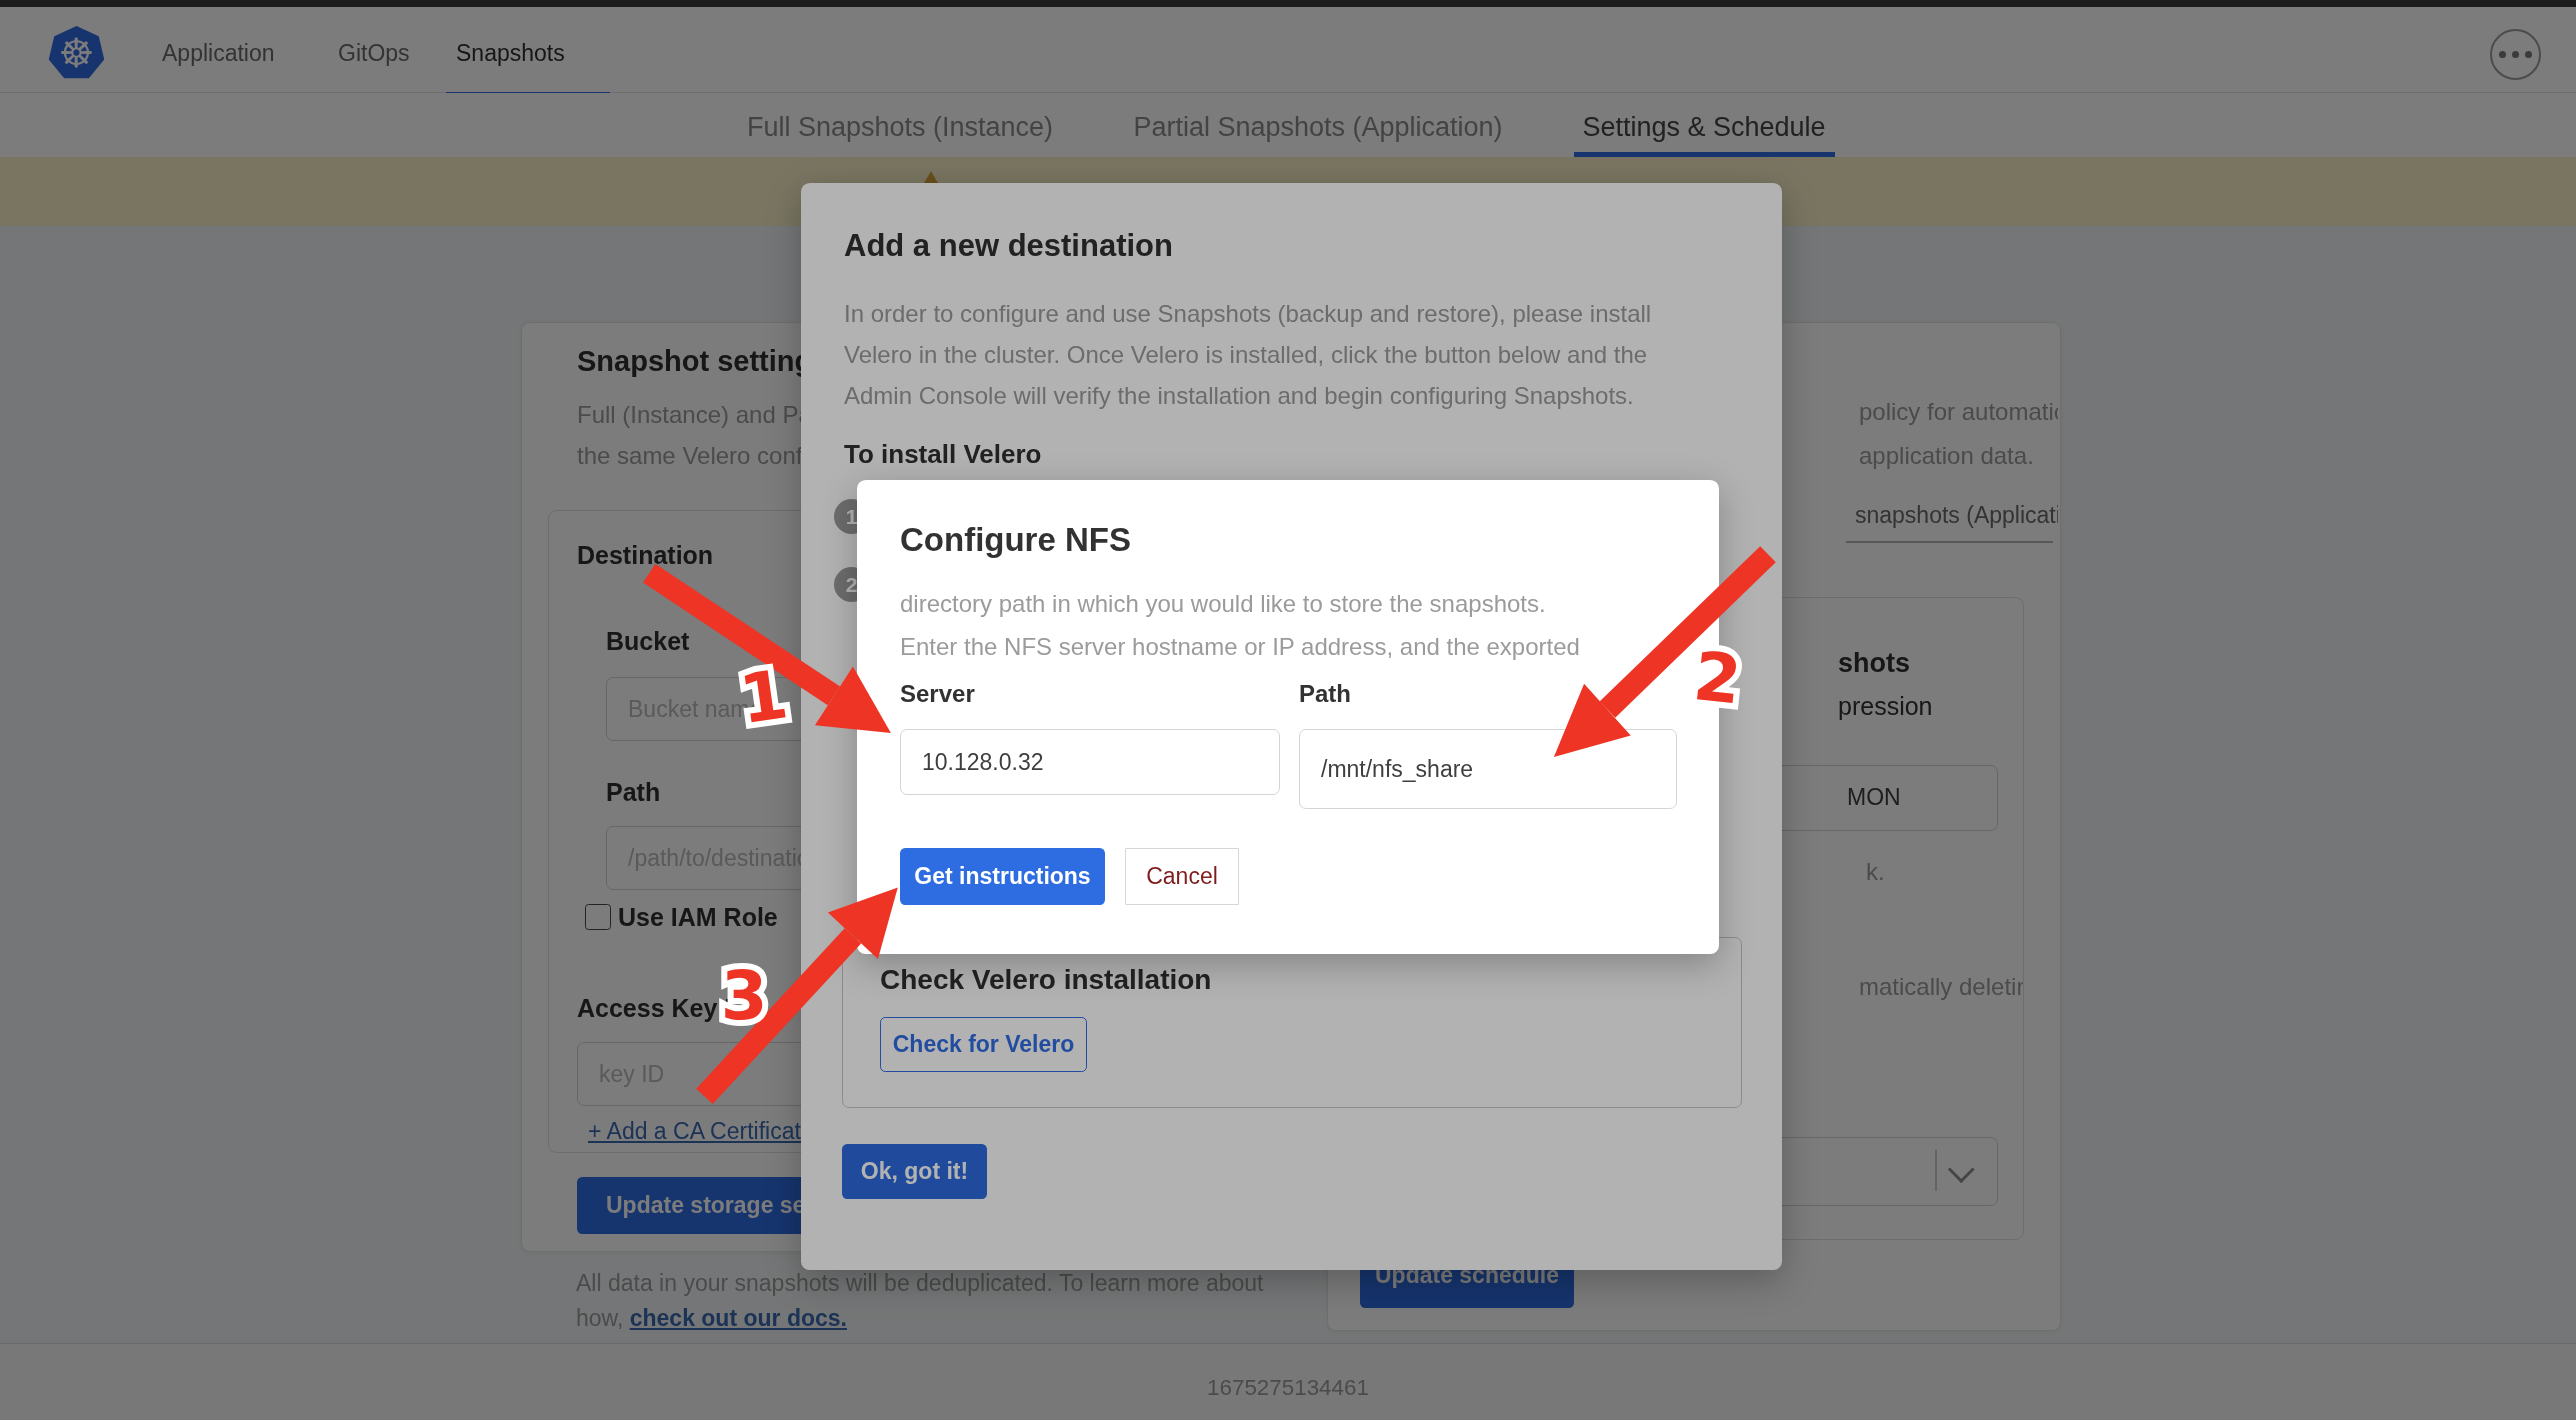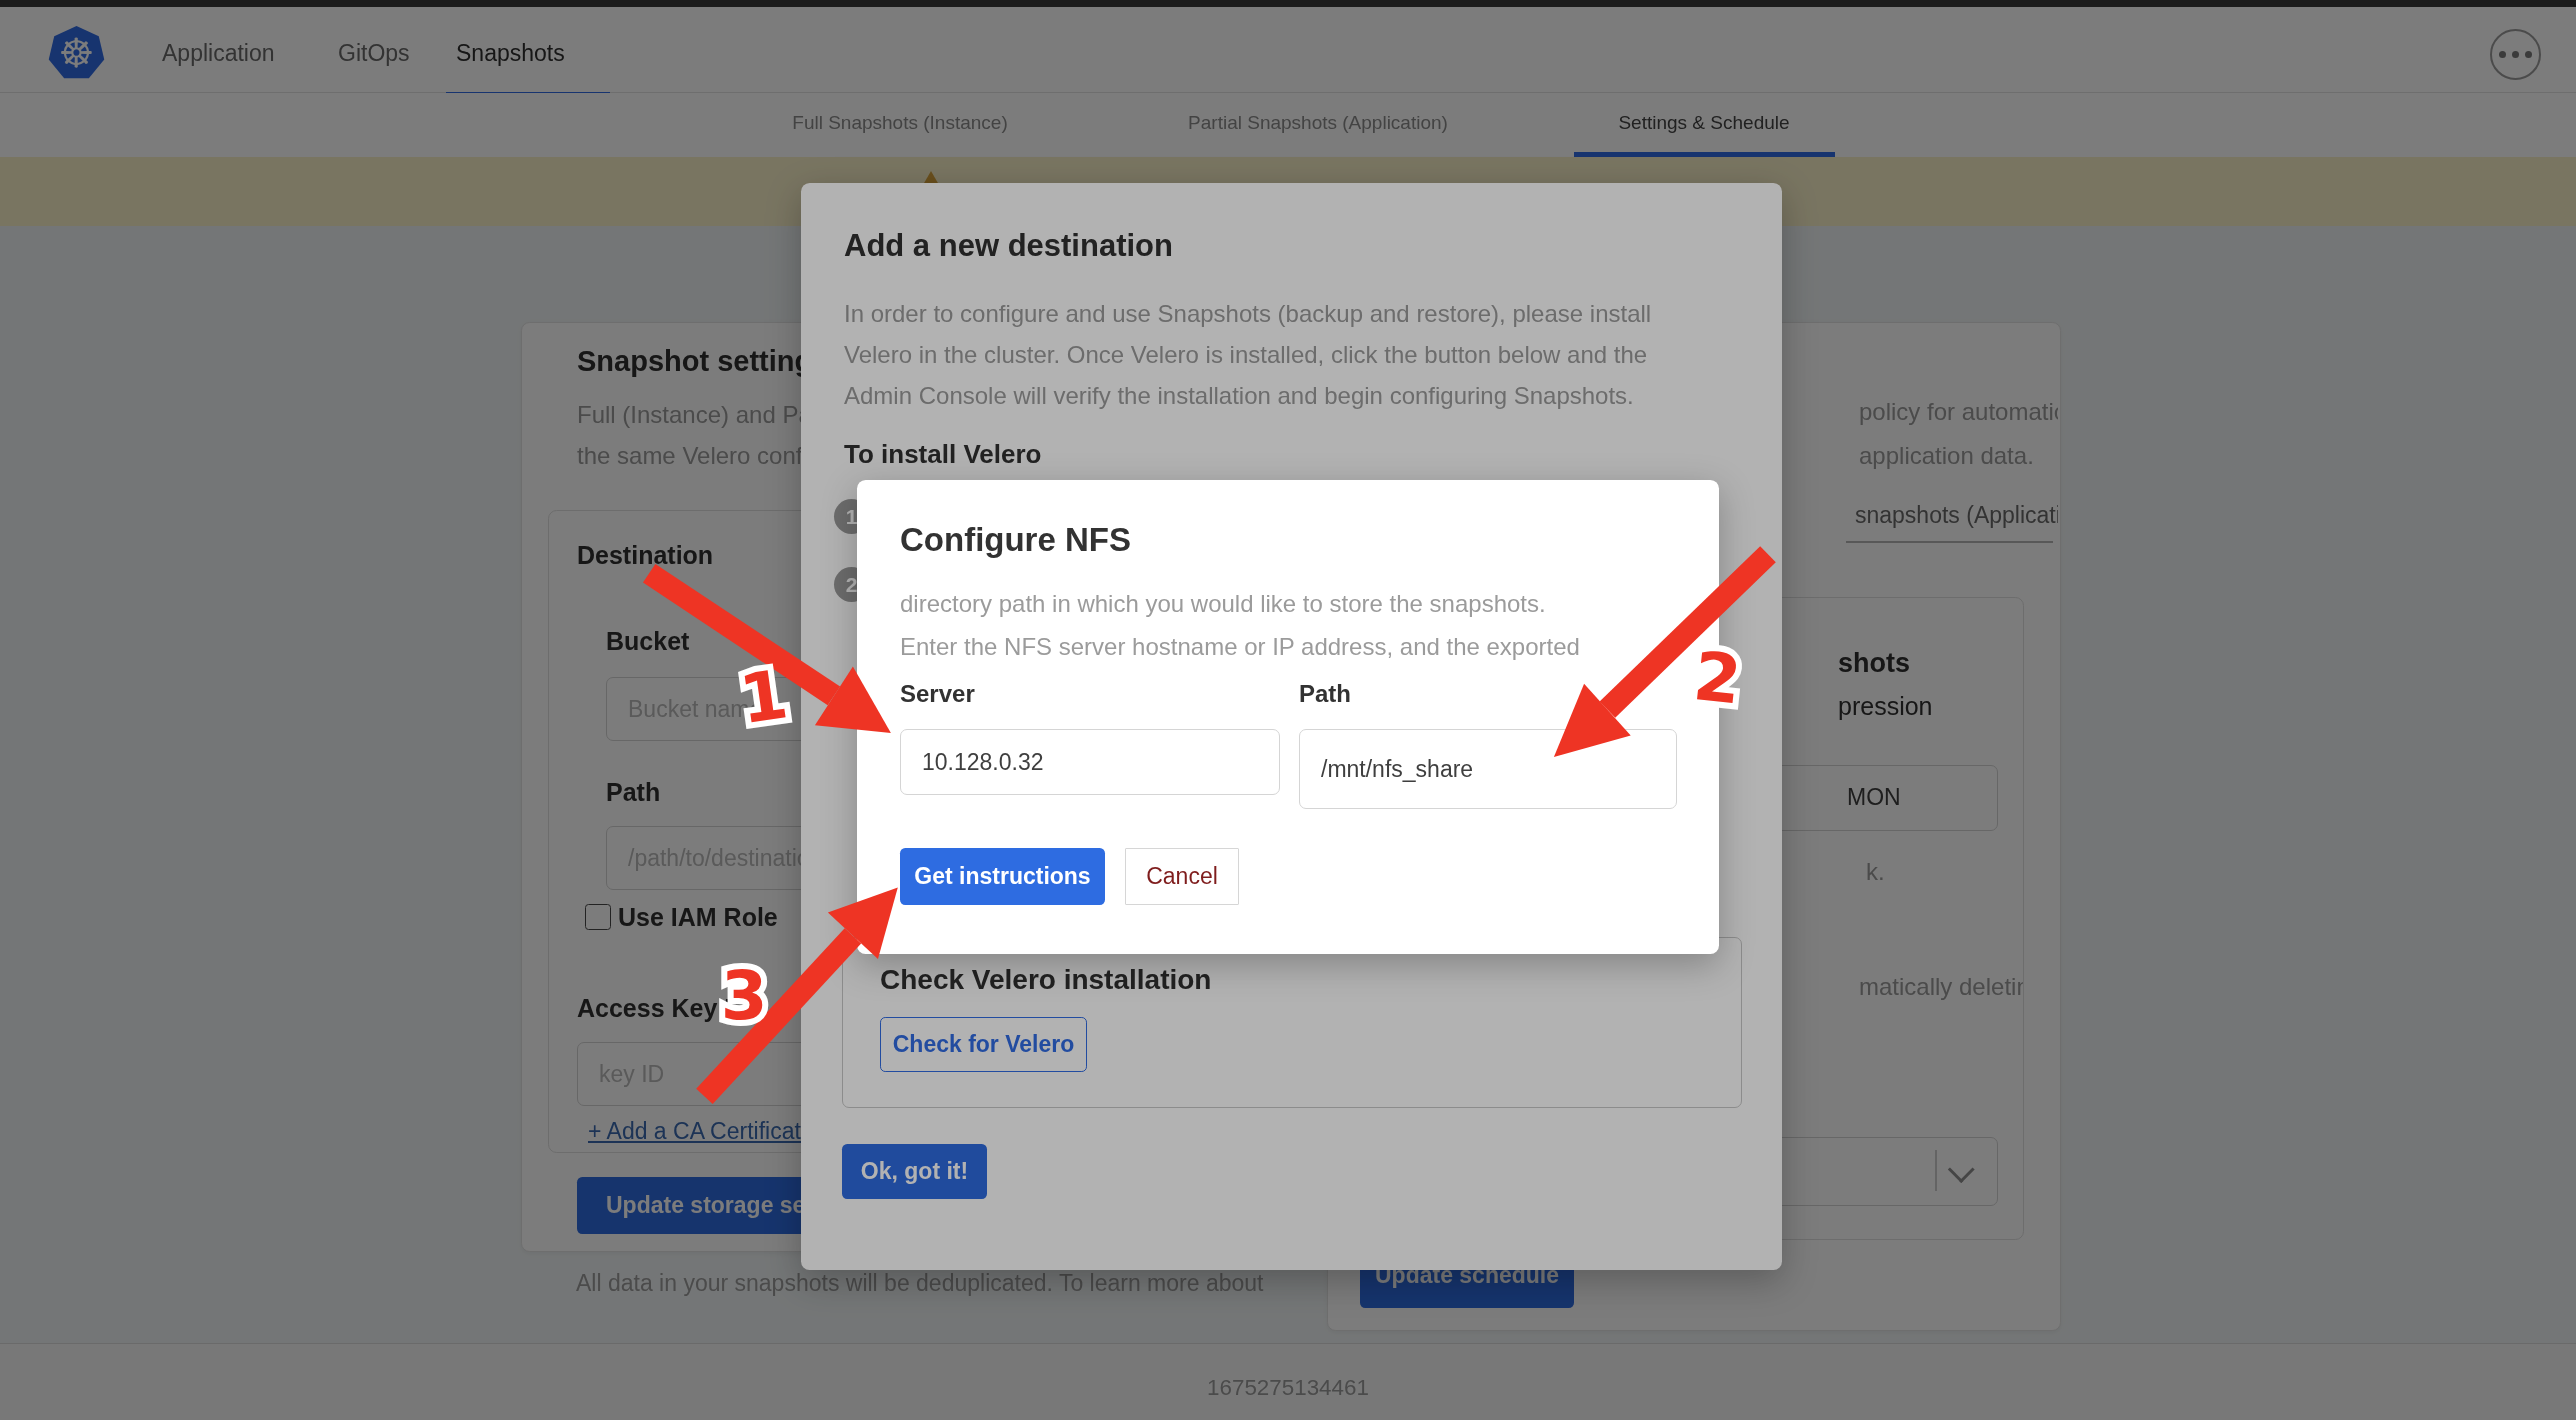--- a/index.html
+++ b/index.html
@@ -14,21 +14,21 @@
         clip-path:polygon(50% 0%,89.1% 18.8%,98.7% 61.1%,71.7% 95%,28.3% 95%,1.3% 61.1%,10.9% 18.8%);
         color:#fff;font-family:"DejaVu Sans",sans-serif;font-size:40px;line-height:55px;text-align:center;}
   .navtab{top:33px;font-size:23px;color:#6a6a6a;}
   .navtab.active{color:#323232;}
   .nav-underline{left:446px;top:85px;width:164px;height:5.2px;background:#326ce5;}
   .more{left:2490px;top:21.6px;width:47px;height:47px;border:2.6px solid #9b9b9b;border-radius:50%;
         display:flex;align-items:center;justify-content:center;gap:6px;}
   .more i{width:7px;height:7px;border-radius:50%;background:#7a7a7a;}
 
   .subnav{left:0;top:93px;width:2576px;height:64px;background:#ffffff;border-bottom:1.7px solid #d6d6d6;}
-  .subitem{top:19px;transform:translateX(-50%);font-size:19px;color:#8c8c8c;white-space:nowrap;}
+  .subitem{top:19px;transform:translateX(-50%);font-size:27px;color:#8c8c8c;white-space:nowrap;}
   .subitem.active{color:#464646;}
   .sub-underline{left:1574px;top:59px;width:261px;height:5.2px;background:#326ce5;}
 
   .banner{left:0;top:157px;width:2576px;height:69px;background:#faf1c9;}
   .warn-tri{left:916px;top:171px;width:0;height:0;border-left:15.5px solid transparent;
             border-right:15.5px solid transparent;border-bottom:26px solid #d9a33c;}
 
   .content-bg{left:0;top:226px;width:2576px;height:1117px;background:#f0f4f5;}
   .page-footer{left:0;top:1343px;width:2576px;height:78px;background:#f7f8f8;border-top:1.7px solid #dcdcdc;}
   .timestamp{left:0;top:1374px;width:2576px;text-align:center;font-size:22.4px;color:#9b9b9b;}
@@ -119,20 +119,21 @@
     <div class="abs label cut" style="left:55px;top:671px;width:691px">Access Key I</div>
     <input class="abs tbox" style="left: 55px; top: 719px; width: 561px; height: 64px;" placeholder="key ID">
 
     <div class="abs link" style="left:66px;top:795px;font-size:23px">+ Add a CA Certificate</div>
 
     <button class="abs btn-primary cut" style="left:55px;top:854px;width:380px;height:57px;text-align:left;padding-left:29px">Update storage setti</button>
   </div>
 
   <div class="abs" style="left:576px;top:1266px;font-size:23px;line-height:35px;color:#9b9b9b">
     <div>All data in your snapshots will be deduplicated. To learn more about</div>
+    <div><span>how, </span><span class="link" style="font-weight:bold">check out our docs.</span></div>
   </div>
 
   <div class="abs card" style="left:1327px;top:322px;width:732px;height:1007px">
     <div class="abs muted cut" style="left:531px;top:68px;width:199px">policy for automatic</div>
     <div class="abs muted cut" style="left:531px;top:112px;width:199px">application data.</div>
 
     <div class="abs cut" style="left:527px;top:179px;width:203px;font-size:23px;color:#6b6b6b">snapshots (Application)</div>
     <div class="abs" style="left:518px;top:218px;width:207px;height:1.7px;background:#b5b5b5"></div>
 
     <div class="abs panel" style="left:28.5px;top:274px;width:665px;height:641px"></div>

